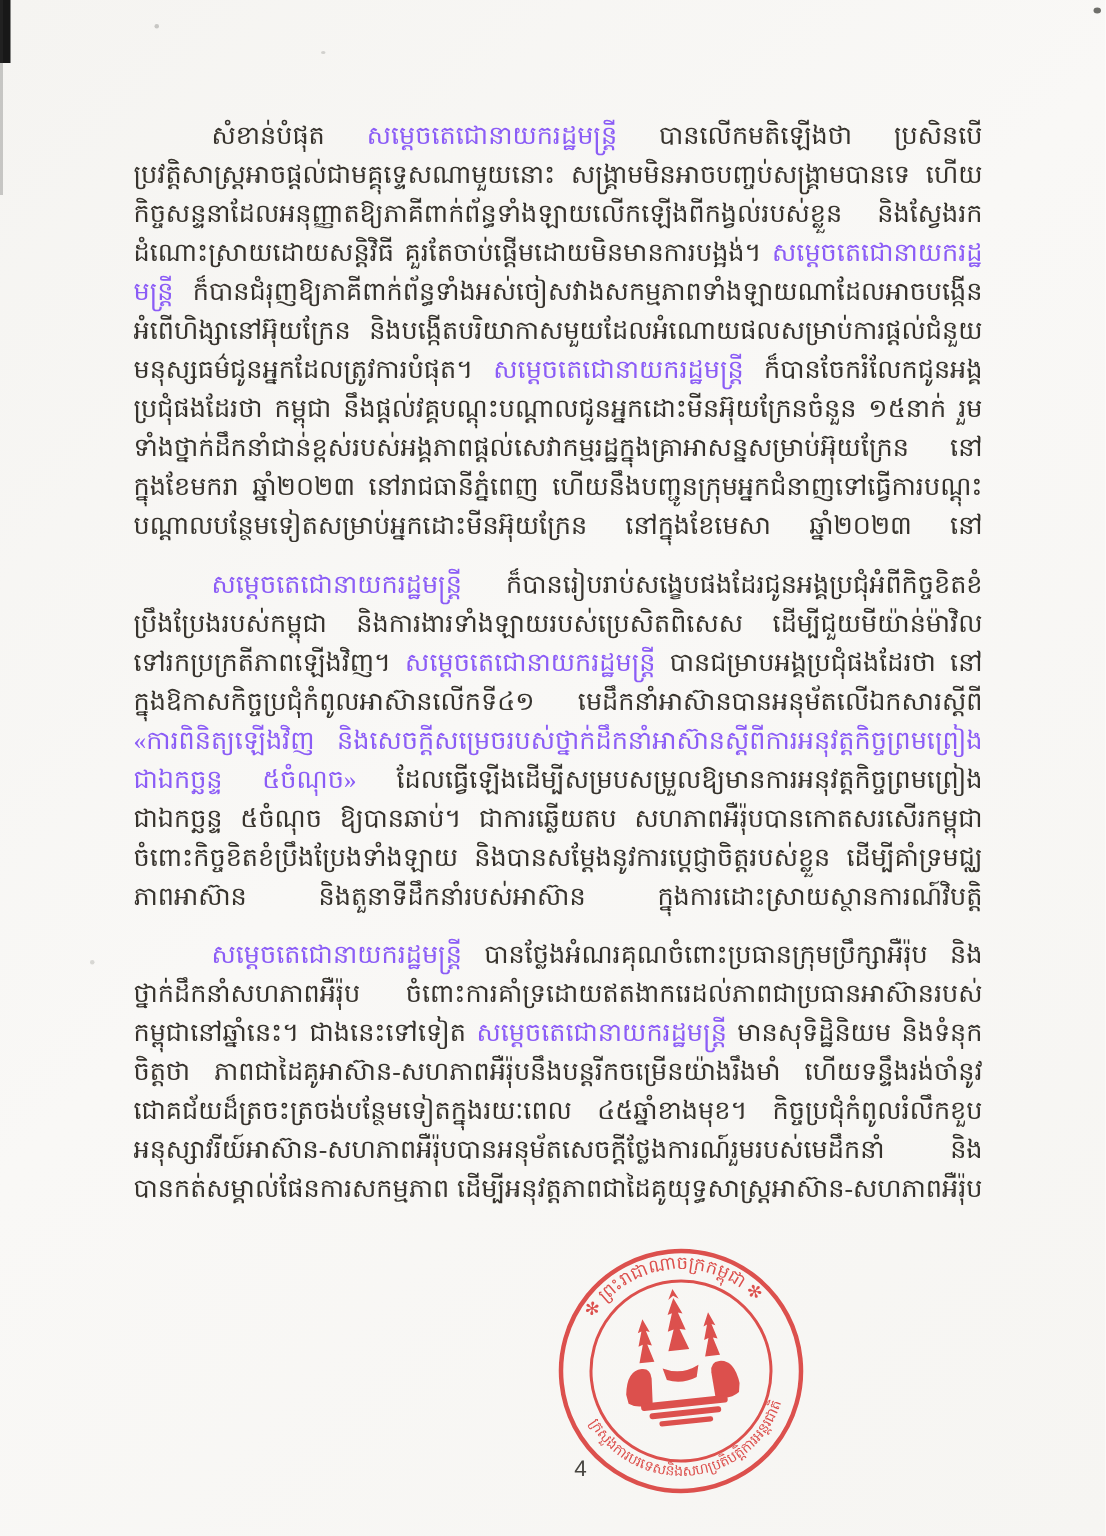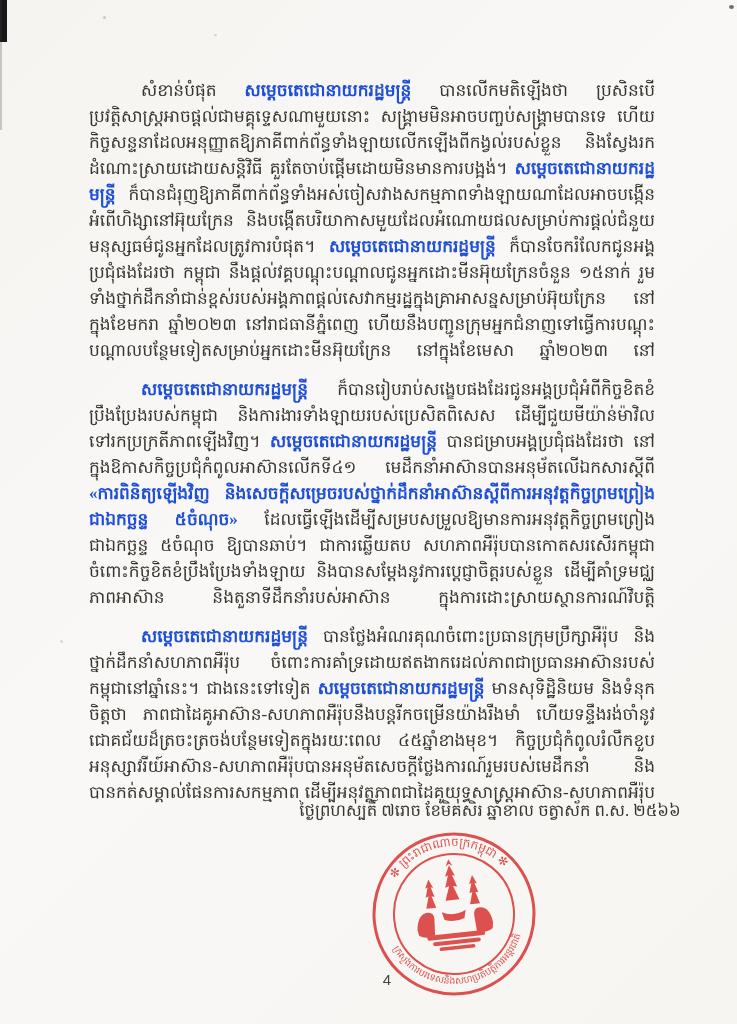--- a/index.html
+++ b/index.html
@@ -20,21 +20,21 @@
   
   .doc-body{
     position:absolute;left:89px;top:78px;width:566px;
     color:#37332d;font-size:17px;line-height:26px;
     text-align:justify;text-justify:inter-word;
   }
   .para{margin:0 0 13px 0;text-indent:52px;overflow:hidden;}
   .para.p1{height:286px;}
   .para.p2{height:234px;}
   .para.p3{height:182px;}
-  .b{font-weight:bold;color:#1d4ed8;}
+  .b{font-weight:normal;color:#8b5cf6;}
   .dateline{
     position:absolute;left:270px;top:795px;width:440px;
     text-align:center;color:#37332d;font-size:16.5px;line-height:31px;
   }
   .dateline div{white-space:nowrap;}
   
   .seal{position:absolute;left:369px;top:829px;width:170px;height:170px;transform:rotate(-6deg);opacity:.88;}
   .seal svg{display:block;}
   .page-number{
     position:absolute;left:375px;top:971px;width:24px;text-align:center;
@@ -53,21 +53,20 @@
   <div class="speck s3"></div>
   <div class="speck s4"></div>
 
   <div class="doc-body">
     <p class="para p1"><span>សំខាន់បំផុត </span><span class="b">សម្តេចតេជោនាយករដ្ឋមន្ត្រី</span><span> បានលើកមតិឡើងថា ប្រសិនបើប្រវត្តិសាស្ត្រអាចផ្តល់ជាមគ្គុទ្ទេសណាមួយនោះ សង្គ្រាមមិនអាចបញ្ចប់សង្គ្រាមបានទេ ហើយកិច្ចសន្ទនាដែលអនុញ្ញាតឱ្យភាគីពាក់ព័ន្ធទាំងឡាយលើកឡើងពីកង្វល់របស់ខ្លួន និងស្វែងរកដំណោះស្រាយដោយសន្តិវិធី គួរតែចាប់ផ្តើមដោយមិនមានការបង្អង់។ </span><span class="b">សម្តេចតេជោនាយករដ្ឋមន្ត្រី</span><span> ក៏បានជំរុញឱ្យភាគីពាក់ព័ន្ធទាំងអស់ចៀសវាងសកម្មភាពទាំងឡាយណាដែលអាចបង្កើនអំពើហិង្សានៅអ៊ុយក្រែន និងបង្កើតបរិយាកាសមួយដែលអំណោយផលសម្រាប់ការផ្តល់ជំនួយមនុស្សធម៌ជូនអ្នកដែលត្រូវការបំផុត។ </span><span class="b">សម្តេចតេជោនាយករដ្ឋមន្ត្រី</span><span> ក៏បានចែករំលែកជូនអង្គប្រជុំផងដែរថា កម្ពុជា នឹងផ្តល់វគ្គបណ្តុះបណ្តាលជូនអ្នកដោះមីនអ៊ុយក្រែនចំនួន ១៥នាក់ រួមទាំងថ្នាក់ដឹកនាំជាន់ខ្ពស់របស់អង្គភាពផ្តល់សេវាកម្មរដ្ឋក្នុងគ្រាអាសន្នសម្រាប់អ៊ុយក្រែន នៅក្នុងខែមករា ឆ្នាំ២០២៣ នៅរាជធានីភ្នំពេញ ហើយនឹងបញ្ជូនក្រុមអ្នកជំនាញទៅធ្វើការបណ្តុះបណ្តាលបន្ថែមទៀតសម្រាប់អ្នកដោះមីនអ៊ុយក្រែន នៅក្នុងខែមេសា ឆ្នាំ២០២៣ នៅប្រទេសប៉ូឡូញ ដោយមានការគាំទ្រពីប្រទេសជប៉ុន។</span></p>
     <p class="para p2"><span class="b">សម្តេចតេជោនាយករដ្ឋមន្ត្រី</span><span> ក៏បានរៀបរាប់សង្ខេបផងដែរជូនអង្គប្រជុំអំពីកិច្ចខិតខំប្រឹងប្រែងរបស់កម្ពុជា និងការងារទាំងឡាយរបស់ប្រេសិតពិសេស ដើម្បីជួយមីយ៉ាន់ម៉ាវិលទៅរកប្រក្រតីភាពឡើងវិញ។ </span><span class="b">សម្តេចតេជោនាយករដ្ឋមន្ត្រី</span><span> បានជម្រាបអង្គប្រជុំផងដែរថា នៅក្នុងឱកាសកិច្ចប្រជុំកំពូលអាស៊ានលើកទី៤១ មេដឹកនាំអាស៊ានបានអនុម័តលើឯកសារស្តីពី </span><span class="b">«ការពិនិត្យឡើងវិញ និងសេចក្តីសម្រេចរបស់ថ្នាក់ដឹកនាំអាស៊ានស្តីពីការអនុវត្តកិច្ចព្រមព្រៀងជាឯកច្ឆន្ទ ៥ចំណុច»</span><span> ដែលធ្វើឡើងដើម្បីសម្របសម្រួលឱ្យមានការអនុវត្តកិច្ចព្រមព្រៀងជាឯកច្ឆន្ទ ៥ចំណុច ឱ្យបានឆាប់។ ជាការឆ្លើយតប សហភាពអឺរ៉ុបបានកោតសរសើរកម្ពុជាចំពោះកិច្ចខិតខំប្រឹងប្រែងទាំងឡាយ និងបានសម្តែងនូវការប្តេជ្ញាចិត្តរបស់ខ្លួន ដើម្បីគាំទ្រមជ្ឈភាពអាស៊ាន និងតួនាទីដឹកនាំរបស់អាស៊ាន ក្នុងការដោះស្រាយស្ថានការណ៍វិបត្តិនៅមីយ៉ាន់ម៉ា។</span></p>
     <p class="para p3"><span class="b">សម្តេចតេជោនាយករដ្ឋមន្ត្រី</span><span> បានថ្លែងអំណរគុណចំពោះប្រធានក្រុមប្រឹក្សាអឺរ៉ុប និងថ្នាក់ដឹកនាំសហភាពអឺរ៉ុប ចំពោះការគាំទ្រដោយឥតងាករេដល់ភាពជាប្រធានអាស៊ានរបស់កម្ពុជានៅឆ្នាំនេះ។ ជាងនេះទៅទៀត </span><span class="b">សម្តេចតេជោនាយករដ្ឋមន្ត្រី</span><span> មានសុទិដ្ឋិនិយម និងទំនុកចិត្តថា ភាពជាដៃគូអាស៊ាន-សហភាពអឺរ៉ុបនឹងបន្តរីកចម្រើនយ៉ាងរឹងមាំ ហើយទន្ទឹងរង់ចាំនូវជោគជ័យដ៏ត្រចះត្រចង់បន្ថែមទៀតក្នុងរយៈពេល ៤៥ឆ្នាំខាងមុខ។ កិច្ចប្រជុំកំពូលរំលឹកខួបអនុស្សាវរីយ៍អាស៊ាន-សហភាពអឺរ៉ុបបានអនុម័តសេចក្តីថ្លែងការណ៍រួមរបស់មេដឹកនាំ និងបានកត់សម្គាល់ផែនការសកម្មភាព ដើម្បីអនុវត្តភាពជាដៃគូយុទ្ធសាស្ត្រអាស៊ាន-សហភាពអឺរ៉ុប (២០២៣-២០២៧)។</span></p>
   </div>
 
   <div class="dateline">
-    <div>ថ្ងៃព្រហស្បតិ៍ ៧រោច ខែមិគសិរ ឆ្នាំខាល ចត្វាស័ក ព.ស. ២៥៦៦</div>
   </div>
 
   <div class="seal">
     <svg width="170" height="170" viewBox="0 0 170 170">
       <g fill="none" stroke="#d93a37">
         <circle cx="85" cy="85" r="80" stroke-width="3"></circle>
         <circle cx="85" cy="85" r="60" stroke-width="2"></circle>
       </g>
       <defs>
         <path id="sealTopArc" d="M 17,85 A 68,68 0 0 1 153,85"></path>

